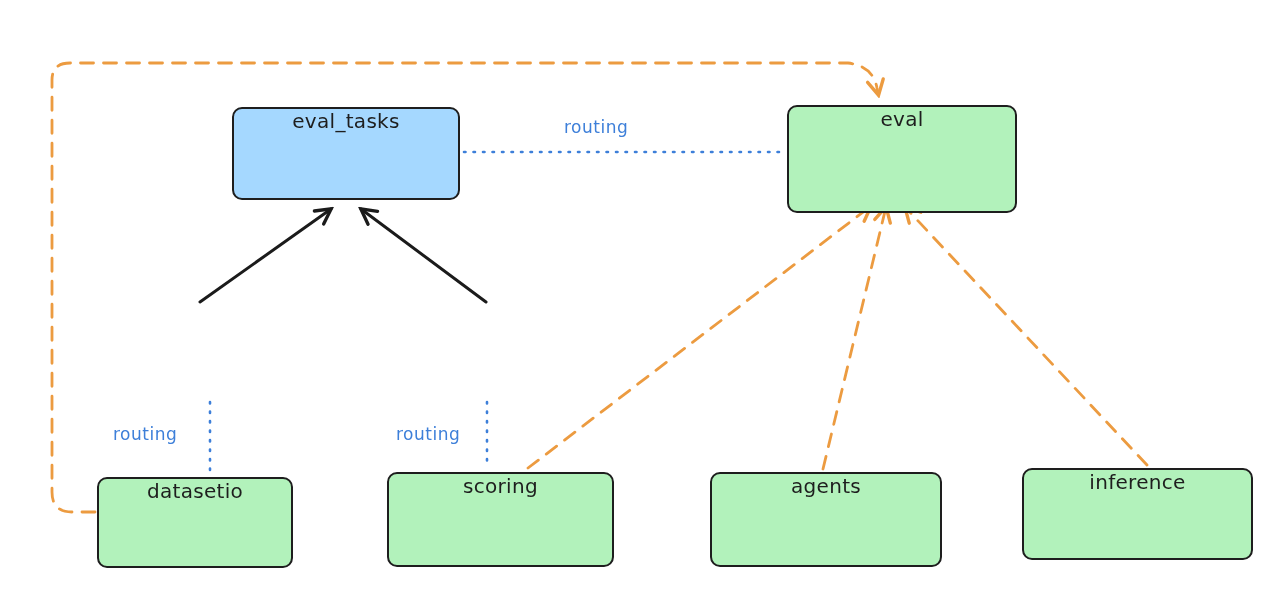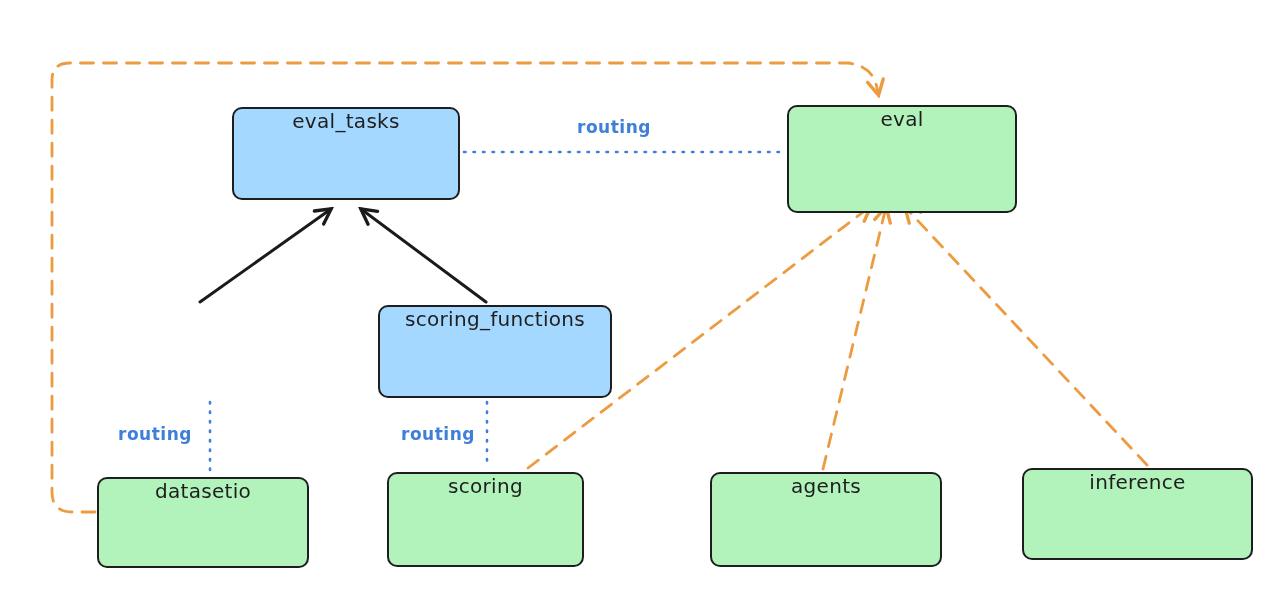--- a/index.html
+++ b/index.html
@@ -35,24 +35,23 @@
     box-sizing:border-box;
     color:#1e1e1e;
     font-size:20px;
     letter-spacing:0.3px;
   }
   .node.blue{background:var(--api-fill,#a5d8ff);}
   .node.green{background:var(--provider-fill,#b2f2bb);}
   .edge-label{
     position:absolute;
     color:var(--routing-edge,#3d7fd9);
-    font-weight:700;
+    font-weight:400;
     font-size:17px;
     letter-spacing:0.5px;
-    text-align:center;
   }
   .e-black{stroke:var(--black-edge,#1b1b1b);stroke-width:3;fill:none;stroke-linecap:round;}
   .e-dot{stroke:var(--routing-edge,#3d7fd9);stroke-width:2.6;fill:none;stroke-dasharray:1.5 8;stroke-linecap:round;}
   .e-dash{stroke:var(--dashed-edge,#ec9b40);stroke-width:2.8;fill:none;stroke-dasharray:13 10;stroke-linecap:round;}
 </style>
 </head>
 <body>
 
 <div class="canvas">
 
@@ -81,29 +80,26 @@
 
   <div class="node blue" style="left:232px;top:107px;width:228px;height:93px">
     <span>eval_tasks</span>
   </div>
 
   <div class="node green" style="left:787px;top:105px;width:230px;height:108px">
     <span>eval</span>
   </div>
 
 
-  <div class="node blue" style="left:378px;top:305px;width:234px;height:93px">
-    <span>scoring_functions</span>
-  </div>
 
-  <div class="node green" style="left:97px;top:477px;width:212px;height:91px">
+  <div class="node green" style="left:97px;top:477px;width:196px;height:91px">
     <span>datasetio</span>
   </div>
 
-  <div class="node green" style="left:387px;top:472px;width:197px;height:95px">
+  <div class="node green" style="left:387px;top:472px;width:227px;height:95px">
     <span>scoring</span>
   </div>
 
   <div class="node green" style="left:1022px;top:468px;width:231px;height:92px">
     <span>inference</span>
   </div>
 
   <div class="node green" style="left:710px;top:472px;width:232px;height:95px">
     <span>agents</span>
   </div>

